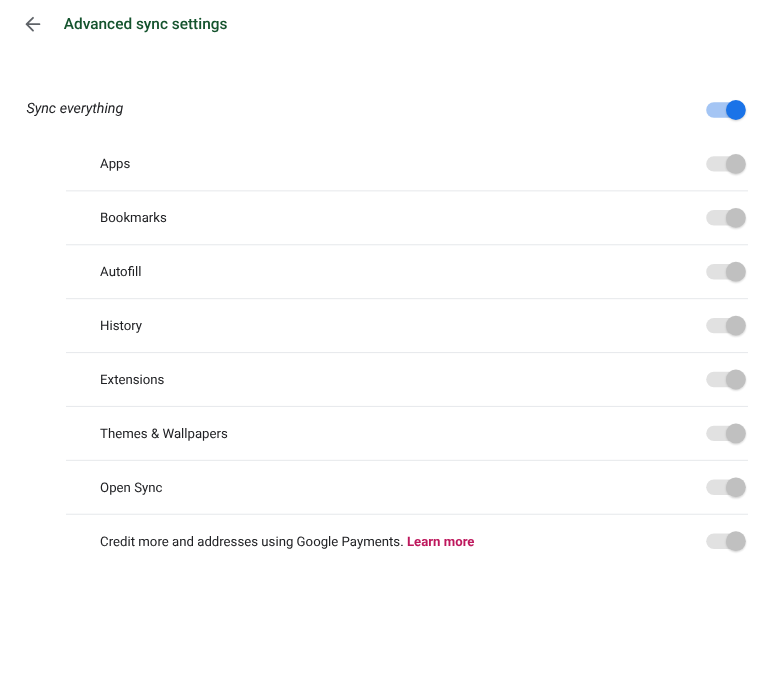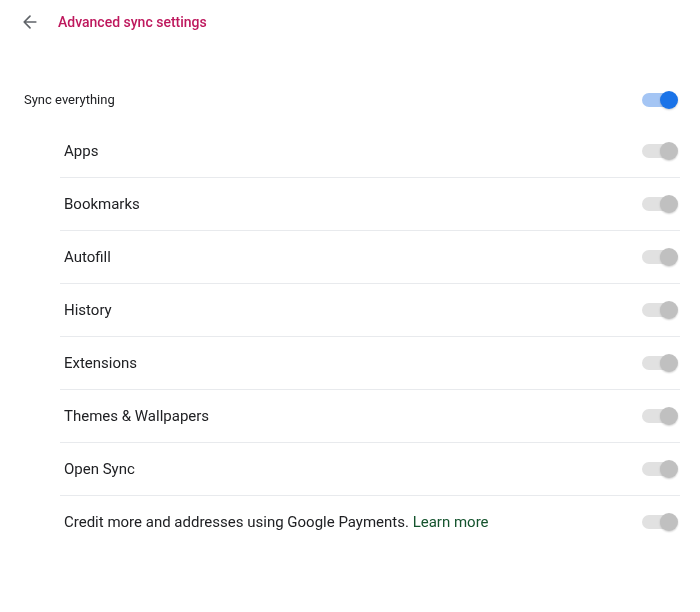--- a/index.html
+++ b/index.html
@@ -25,57 +25,60 @@
       width: 20px;
       height: 20px;
       display: flex;
       align-items: center;
       justify-content: center;
       cursor: pointer;
       color: #5f6368;
     }
     .header-title {
       font-size: 14px;
-      color: #be185d;
+      color: #14532d;
       font-weight: 500;
     }
     .content {
       padding: 0 20px;
     }
     .master-row {
       display: flex;
       align-items: center;
       justify-content: space-between;
       padding: 18px 4px 18px 4px;
       margin-top: 30px;
     }
     .master-label {
       font-size: 13px;
       color: #202124;
+      font-style: italic;
     }
     .sub-list {
       padding-left: 40px;
     }
     .sub-row {
       display: flex;
       align-items: center;
       justify-content: space-between;
       padding: 17px 4px 17px 4px;
       border-bottom: 1px solid #e8eaed;
     }
     .sub-row:last-child {
       border-bottom: none;
     }
     .sub-label {
-      font-size: 15px;
+      font-size: 12px;
       color: #202124;
+      margin-left: 27px;
     }
     .link {
-      color: #14532d;
+      color: #be185d;
       cursor: pointer;
+      font-weight: bold;
     }
     .toggle {
       position: relative;
       width: 34px;
       height: 14px;
       cursor: pointer;
     }
     .toggle-track {
       position: absolute;
       width: 34px;

